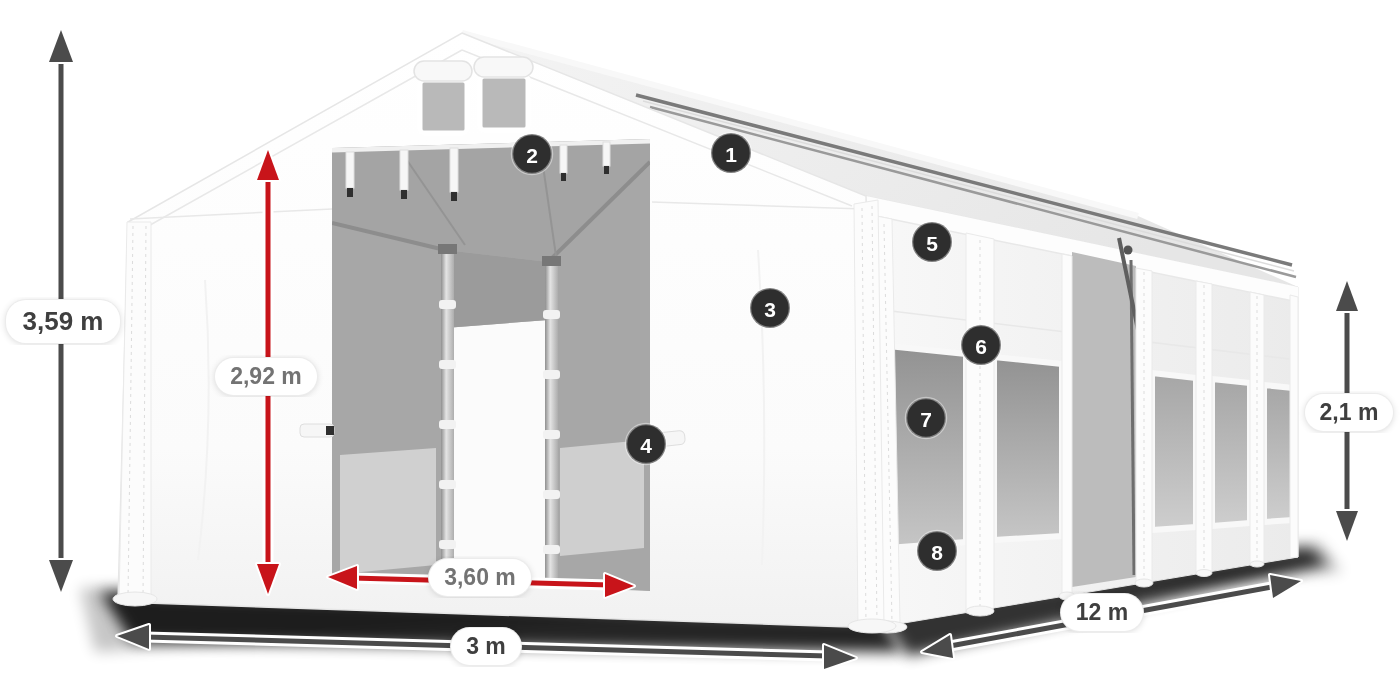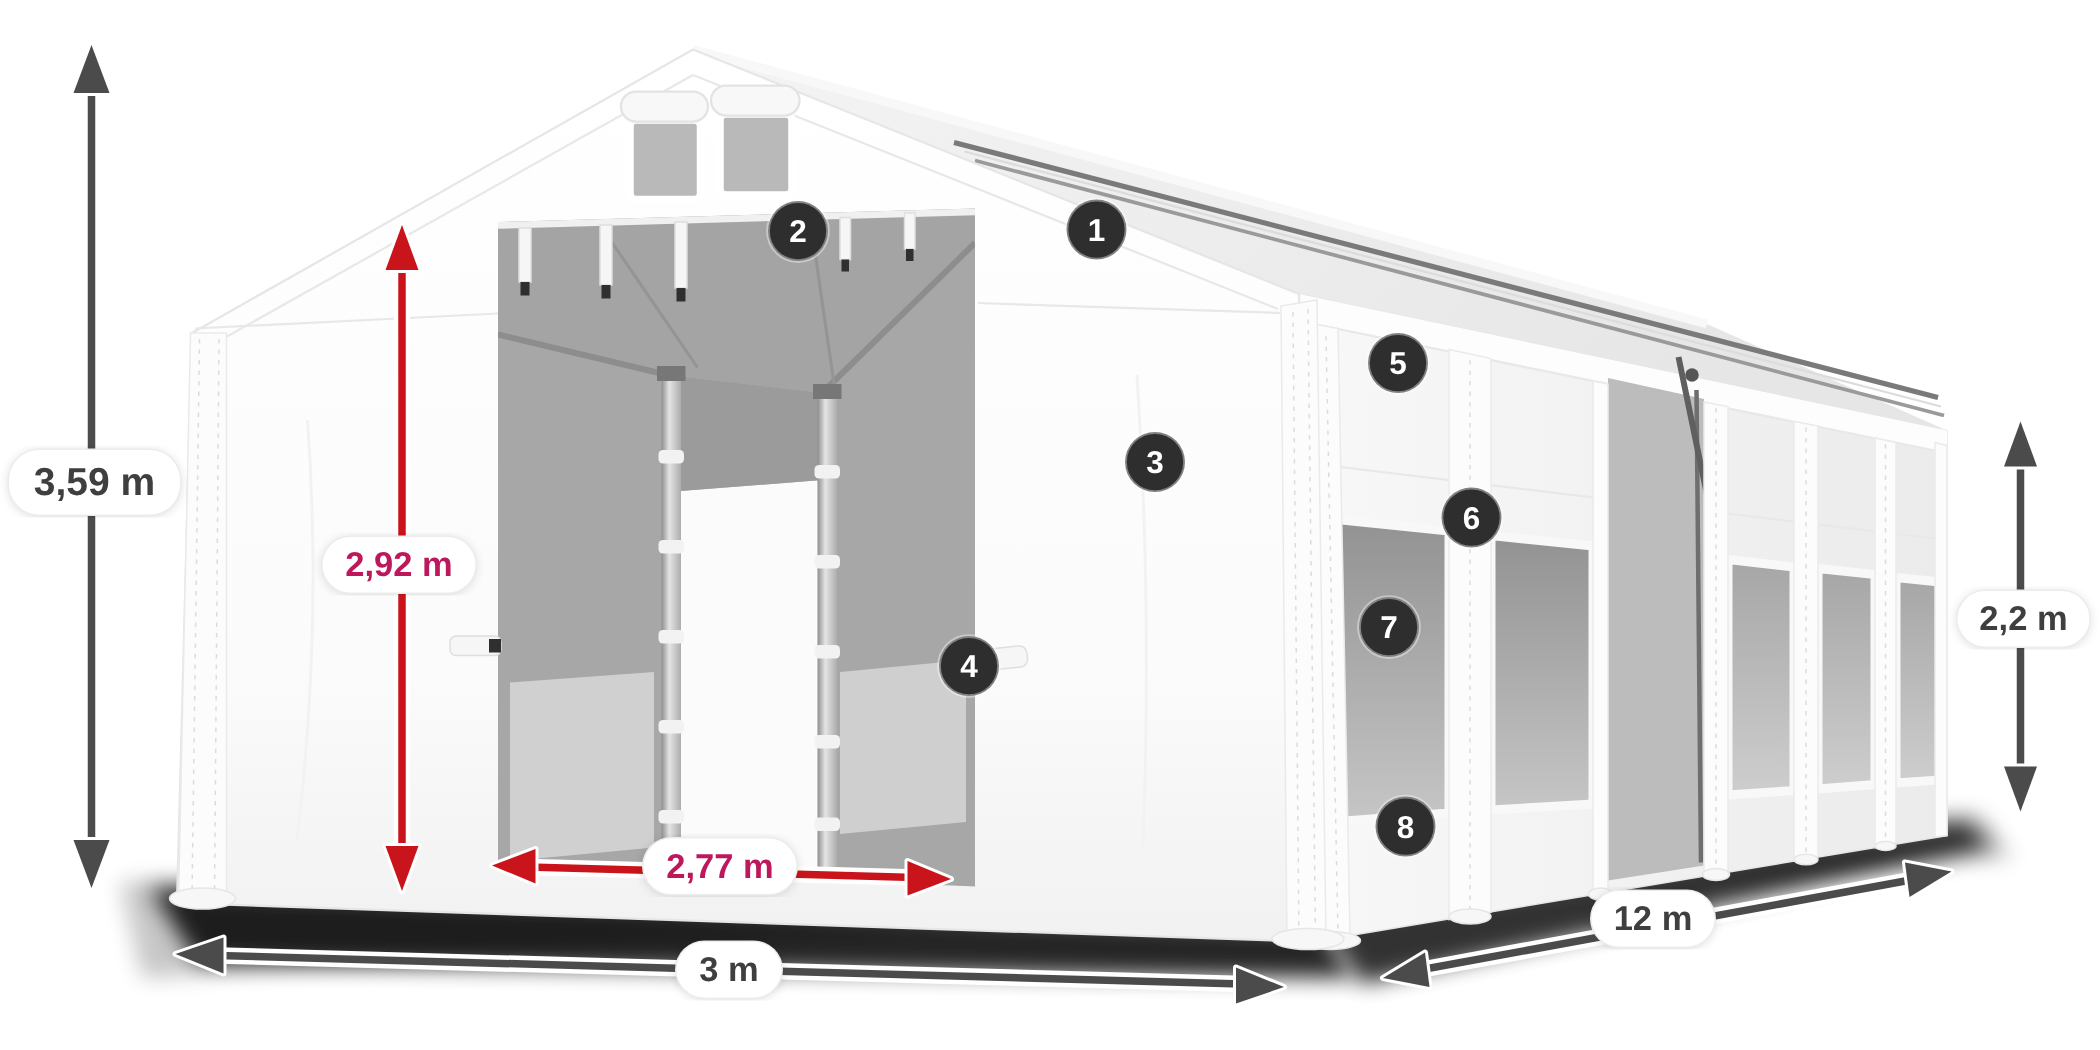--- a/index.html
+++ b/index.html
@@ -27,21 +27,21 @@
   .dhead.red{fill:#c8141a}
   
   .badge-circle{fill:#2e2e2e;stroke:rgba(255,255,255,.4);stroke-width:2.5}
   .badge-num{fill:#ffffff;font:700 21px "Liberation Sans",sans-serif;text-anchor:middle}
   
   .dim-pill{display:flex;align-items:center;justify-content:center;width:100%;height:100%;}
   .dim-pill span{background:#ffffff;border-radius:20px;padding:5px 15px;white-space:nowrap;
       font:700 23px "Liberation Sans",sans-serif;color:#3f3f3f;
       box-shadow:0 0 0 1px #ececec, 0 1px 7px rgba(0,0,0,.16);}
   .dim-pill.big span{font-size:26px;padding:6px 17px;}
-  .dim-pill.red span{color:#be185d;}
+  .dim-pill.red span{color:#737373;}
 </style>
 </head>
 <body>
 
 <div class="stage">
 <svg width="1400" height="700" viewBox="0 0 1400 700" xmlns="http://www.w3.org/2000/svg">
   <defs>
     <filter id="softBlur" x="-20%" y="-40%" width="140%" height="200%">
       <feGaussianBlur stdDeviation="7"></feGaussianBlur>
     </filter>
@@ -316,33 +316,33 @@
         <span>3,59 m</span>
       </div>
     </foreignObject>
     <foreignObject x="203" y="355" width="126" height="42">
       <div xmlns="http://www.w3.org/1999/xhtml" class="dim-pill red">
         <span>2,92 m</span>
       </div>
     </foreignObject>
     <foreignObject x="417" y="556" width="126" height="42">
       <div xmlns="http://www.w3.org/1999/xhtml" class="dim-pill red">
-        <span>2,77 m</span>
+        <span>3,60 m</span>
       </div>
     </foreignObject>
     <foreignObject x="434" y="625" width="104" height="42">
       <div xmlns="http://www.w3.org/1999/xhtml" class="dim-pill">
         <span>3 m</span>
       </div>
     </foreignObject>
     <foreignObject x="1046" y="591" width="112" height="42">
       <div xmlns="http://www.w3.org/1999/xhtml" class="dim-pill">
         <span>12 m</span>
       </div>
     </foreignObject>
     <foreignObject x="1293" y="391" width="112" height="42">
       <div xmlns="http://www.w3.org/1999/xhtml" class="dim-pill">
-        <span>2,2 m</span>
+        <span>2,1 m</span>
       </div>
     </foreignObject>
   </g>
 </svg>
 </div>
 
 </body></html>

